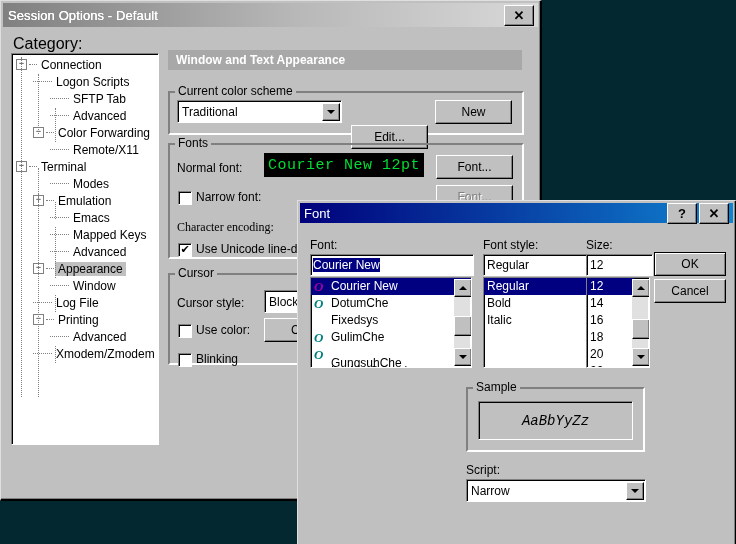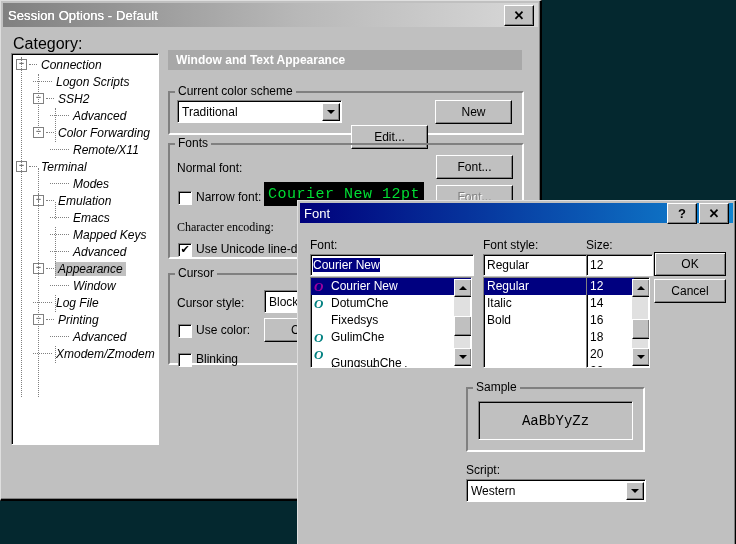--- a/index.html
+++ b/index.html
@@ -29,21 +29,21 @@
     border-right:1px solid #000;border-bottom:1px solid #000;
     box-shadow:inset -1px -1px 0 #808080;
     display:flex;align-items:center;justify-content:center;
     font-size:13px;font-weight:bold;line-height:1;margin-right:4px;cursor:default;}
   #category-label{position:absolute;left:12px;top:34px;font-size:16px;}
   
   #tree-panel{position:absolute;left:10px;top:52px;width:146px;height:390px;
     background:#fff;border-top:1px solid #808080;border-left:1px solid #808080;
     border-right:1px solid #fff;border-bottom:1px solid #fff;
     box-shadow:inset 1px 1px 0 #000;overflow:hidden;}
-  .tnode{position:relative;height:17px;line-height:17px;font-size:12px;white-space:nowrap;font-style:italic;}
+  .tnode{position:relative;height:17px;line-height:17px;font-size:12px;white-space:nowrap;}
   .tlabel{padding:0 3px;}
   .tlabel.sel{background:#c0c0c0;}
   .tbox{display:inline-block;width:9px;height:9px;border:1px solid #808080;
     background:#fff;font-size:9px;line-height:7px;text-align:center;
     vertical-align:middle;margin-right:2px;position:relative;top:-1px;}
   .dots{display:inline-block;border-top:1px dotted #808080;width:8px;
     vertical-align:middle;position:relative;top:-1px;margin-right:1px;}
   .vline{position:absolute;border-left:1px dotted #808080;}
 
   
@@ -76,21 +76,21 @@
   .tri-u{width:0;height:0;border-left:4px solid transparent;border-right:4px solid transparent;border-bottom:4px solid #000;}
   .lbl{position:absolute;font-size:12px;}
   .cb{position:absolute;width:12px;height:12px;background:#fff;
     border-top:1px solid #808080;border-left:1px solid #808080;
     border-right:1px solid #fff;border-bottom:1px solid #fff;
     box-shadow:inset 1px 1px 0 #000;font-size:11px;line-height:11px;
     text-align:center;color:#000;}
   #font-preview{position:absolute;background:#000;color:#00dd33;
     font-family:"Liberation Mono","DejaVu Sans Mono",monospace;
     font-size:15px;display:flex;align-items:center;justify-content:center;
-    letter-spacing:0.5px;margin-top:29px;}
+    letter-spacing:0.5px;}
 
   
   #font-dialog{left:297px;top:200px;width:437px;height:344px;
     border-top:1px solid #dfdfdf;border-left:1px solid #dfdfdf;
     border-right:2px solid #000;border-bottom:2px solid #000;
     box-shadow:inset -1px -1px 0 #808080;}
   #font-titlebar{position:absolute;left:2px;top:2px;right:2px;height:20px;
     background:linear-gradient(to right,#00007b,#1084d0);
     display:flex;align-items:center;}
   #font-title{color:#fff;font-size:13px;padding-left:4px;flex:1;}
@@ -130,21 +130,21 @@
     <span id="session-title">Session Options - Default</span>
     <div class="titlebtn">✕</div>
   </div>
 
   <div id="category-label" class="lbl">Category:</div>
 
   <div id="tree-panel">
     <div id="tree-body" style="position:relative;padding-top:3px;">
         <div class="tnode"><span style="display:inline-block;width:4px"></span><span class="tbox">−</span><span class="dots"></span><span class="tlabel">Connection</span></div>
         <div class="tnode"><span style="display:inline-block;width:21px"></span><span class="dots" style="width:19px"></span><span class="tlabel">Logon Scripts</span></div>
-        <div class="tnode"><span style="display:inline-block;width:21px"></span><span class="tbox">−</span><span class="dots"></span><span class="tlabel">SSH2</span></div>
+        <div class="tnode"><span style="display:inline-block;width:38px"></span><span class="dots" style="width:19px"></span><span class="tlabel">SFTP Tab</span></div>
         <div class="tnode"><span style="display:inline-block;width:38px"></span><span class="dots" style="width:19px"></span><span class="tlabel">Advanced</span></div>
         <div class="tnode"><span style="display:inline-block;width:21px"></span><span class="tbox">−</span><span class="dots"></span><span class="tlabel">Color Forwarding</span></div>
         <div class="tnode"><span style="display:inline-block;width:38px"></span><span class="dots" style="width:19px"></span><span class="tlabel">Remote/X11</span></div>
         <div class="tnode"><span style="display:inline-block;width:4px"></span><span class="tbox">−</span><span class="dots"></span><span class="tlabel">Terminal</span></div>
         <div class="tnode"><span style="display:inline-block;width:38px"></span><span class="dots" style="width:19px"></span><span class="tlabel">Modes</span></div>
         <div class="tnode"><span style="display:inline-block;width:21px"></span><span class="tbox">−</span><span class="dots"></span><span class="tlabel">Emulation</span></div>
         <div class="tnode"><span style="display:inline-block;width:38px"></span><span class="dots" style="width:19px"></span><span class="tlabel">Emacs</span></div>
         <div class="tnode"><span style="display:inline-block;width:38px"></span><span class="dots" style="width:19px"></span><span class="tlabel">Mapped Keys</span></div>
         <div class="tnode"><span style="display:inline-block;width:38px"></span><span class="dots" style="width:19px"></span><span class="tlabel">Advanced</span></div>
         <div class="tnode"><span style="display:inline-block;width:21px"></span><span class="tbox">−</span><span class="dots"></span><span class="tlabel sel">Appearance</span></div>
@@ -265,22 +265,22 @@
     </div>
   </div>
 
   <div class="lbl" style="left:185px;top:37px;">Font style:</div>
   <div class="field" style="position:absolute;left:185px;top:53px;width:105px;height:20px;display:flex;align-items:center;padding-left:3px;">
     <span>Regular</span>
   </div>
   <div class="listbox" style="left:185px;top:76px;width:105px;height:89px;">
     <div id="style-list">
         <div class="lrow sel">Regular</div>
+        <div class="lrow">Bold</div>
         <div class="lrow">Italic</div>
-        <div class="lrow">Bold</div>
       </div>
   </div>
 
   <div class="lbl" style="left:288px;top:37px;">Size:</div>
   <div class="field" style="position:absolute;left:288px;top:53px;width:62px;height:20px;display:flex;align-items:center;padding-left:3px;">
     <span>12</span>
   </div>
   <div class="listbox" style="left:288px;top:76px;width:62px;height:89px;">
     <div id="size-list">
         <div class="lrow sel" style="width: 44px;">12</div>
@@ -301,22 +301,22 @@
         </div>
     </div>
   </div>
 
   <div class="btn" style="position:absolute;left:356px;top:51px;width:70px;height:22px;border:1px solid #000;box-shadow:inset 1px 1px 0 #fff, inset -1px -1px 0 #808080;">OK</div>
   <div class="btn" style="position:absolute;left:356px;top:78px;width:70px;height:22px;">Cancel</div>
 
   <div class="grp" style="left:168px;top:186px;width:177px;height:63px;">
     <span class="grp-title">Sample</span>
   </div>
-  <div id="sample-box" style="left:180px;top:200px;width:153px;height:37px;">AaBbYyZz</div>
+  <div id="sample-box" style="left:180px;top:200px;width:153px;height:37px;font-style:italic;">AaBbYyZz</div>
 
   <div class="lbl" style="left:168px;top:262px;">Script:</div>
   <div class="combo" style="left:168px;top:278px;width:178px;height:21px;">
-    <span class="txt">Western</span>
+    <span class="txt">Narrow</span>
     <span class="arrowbtn">
         <i class="tri-d"></i>
       </span>
   </div>
 </div>
 
 </body></html>

